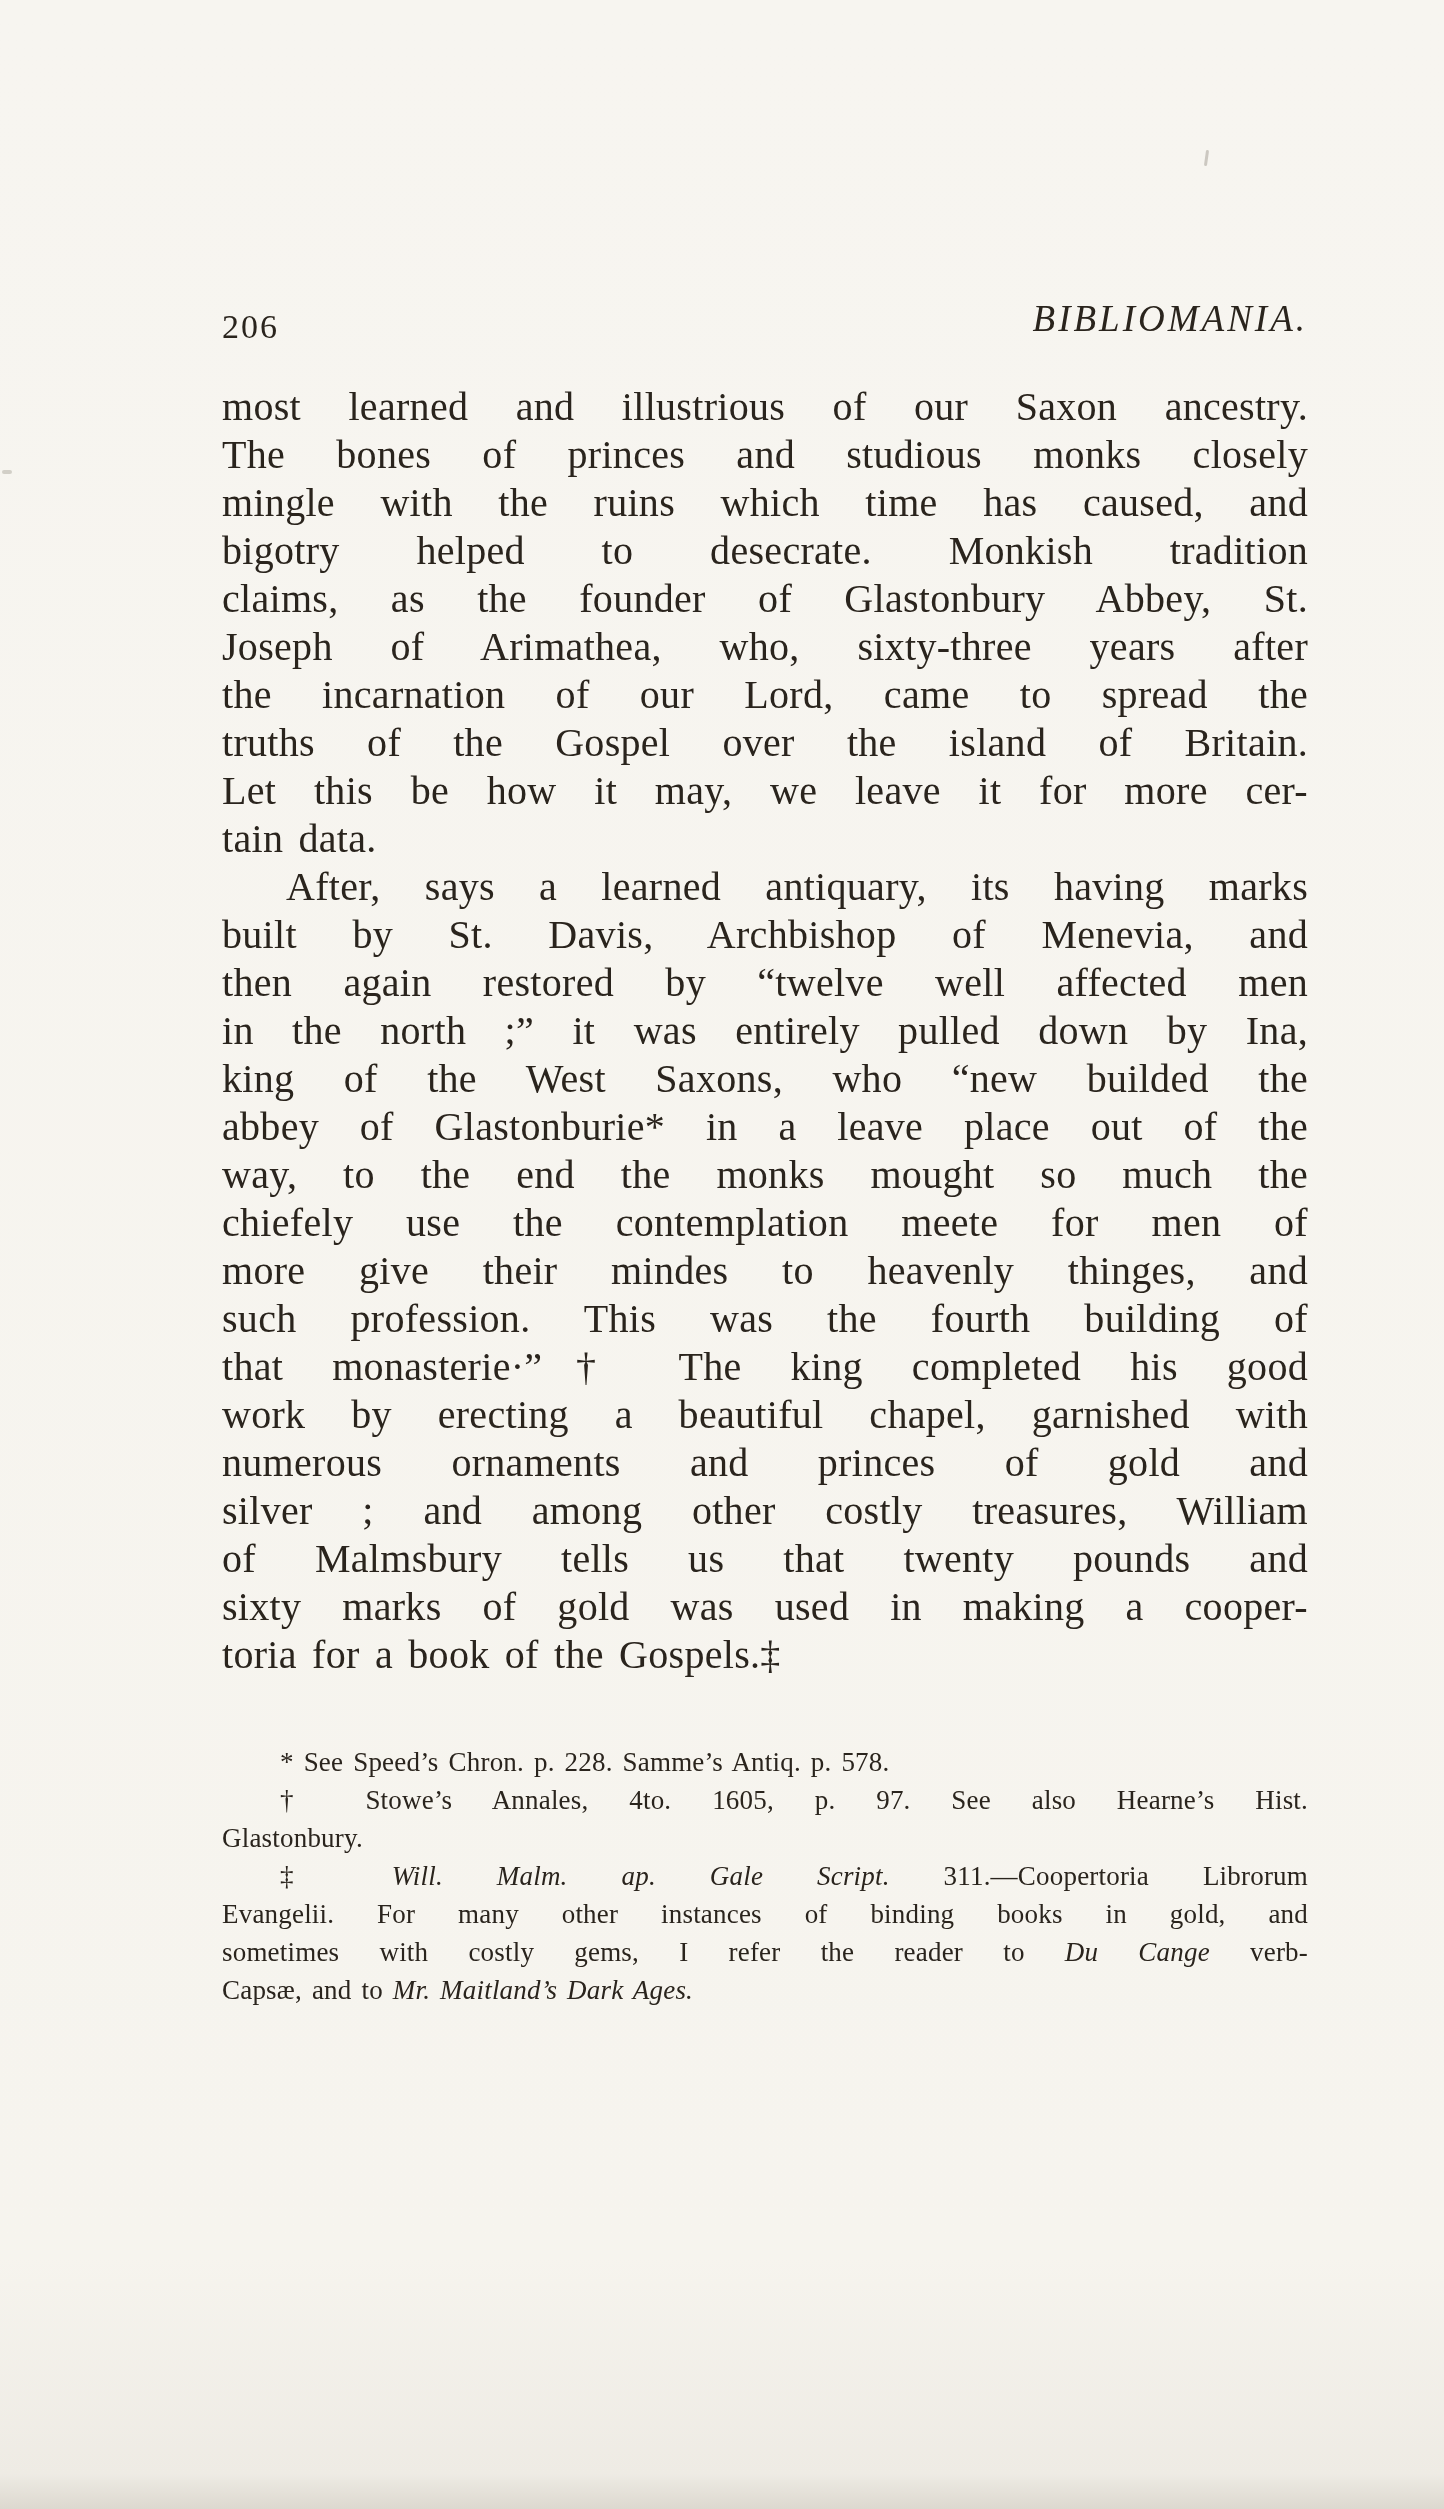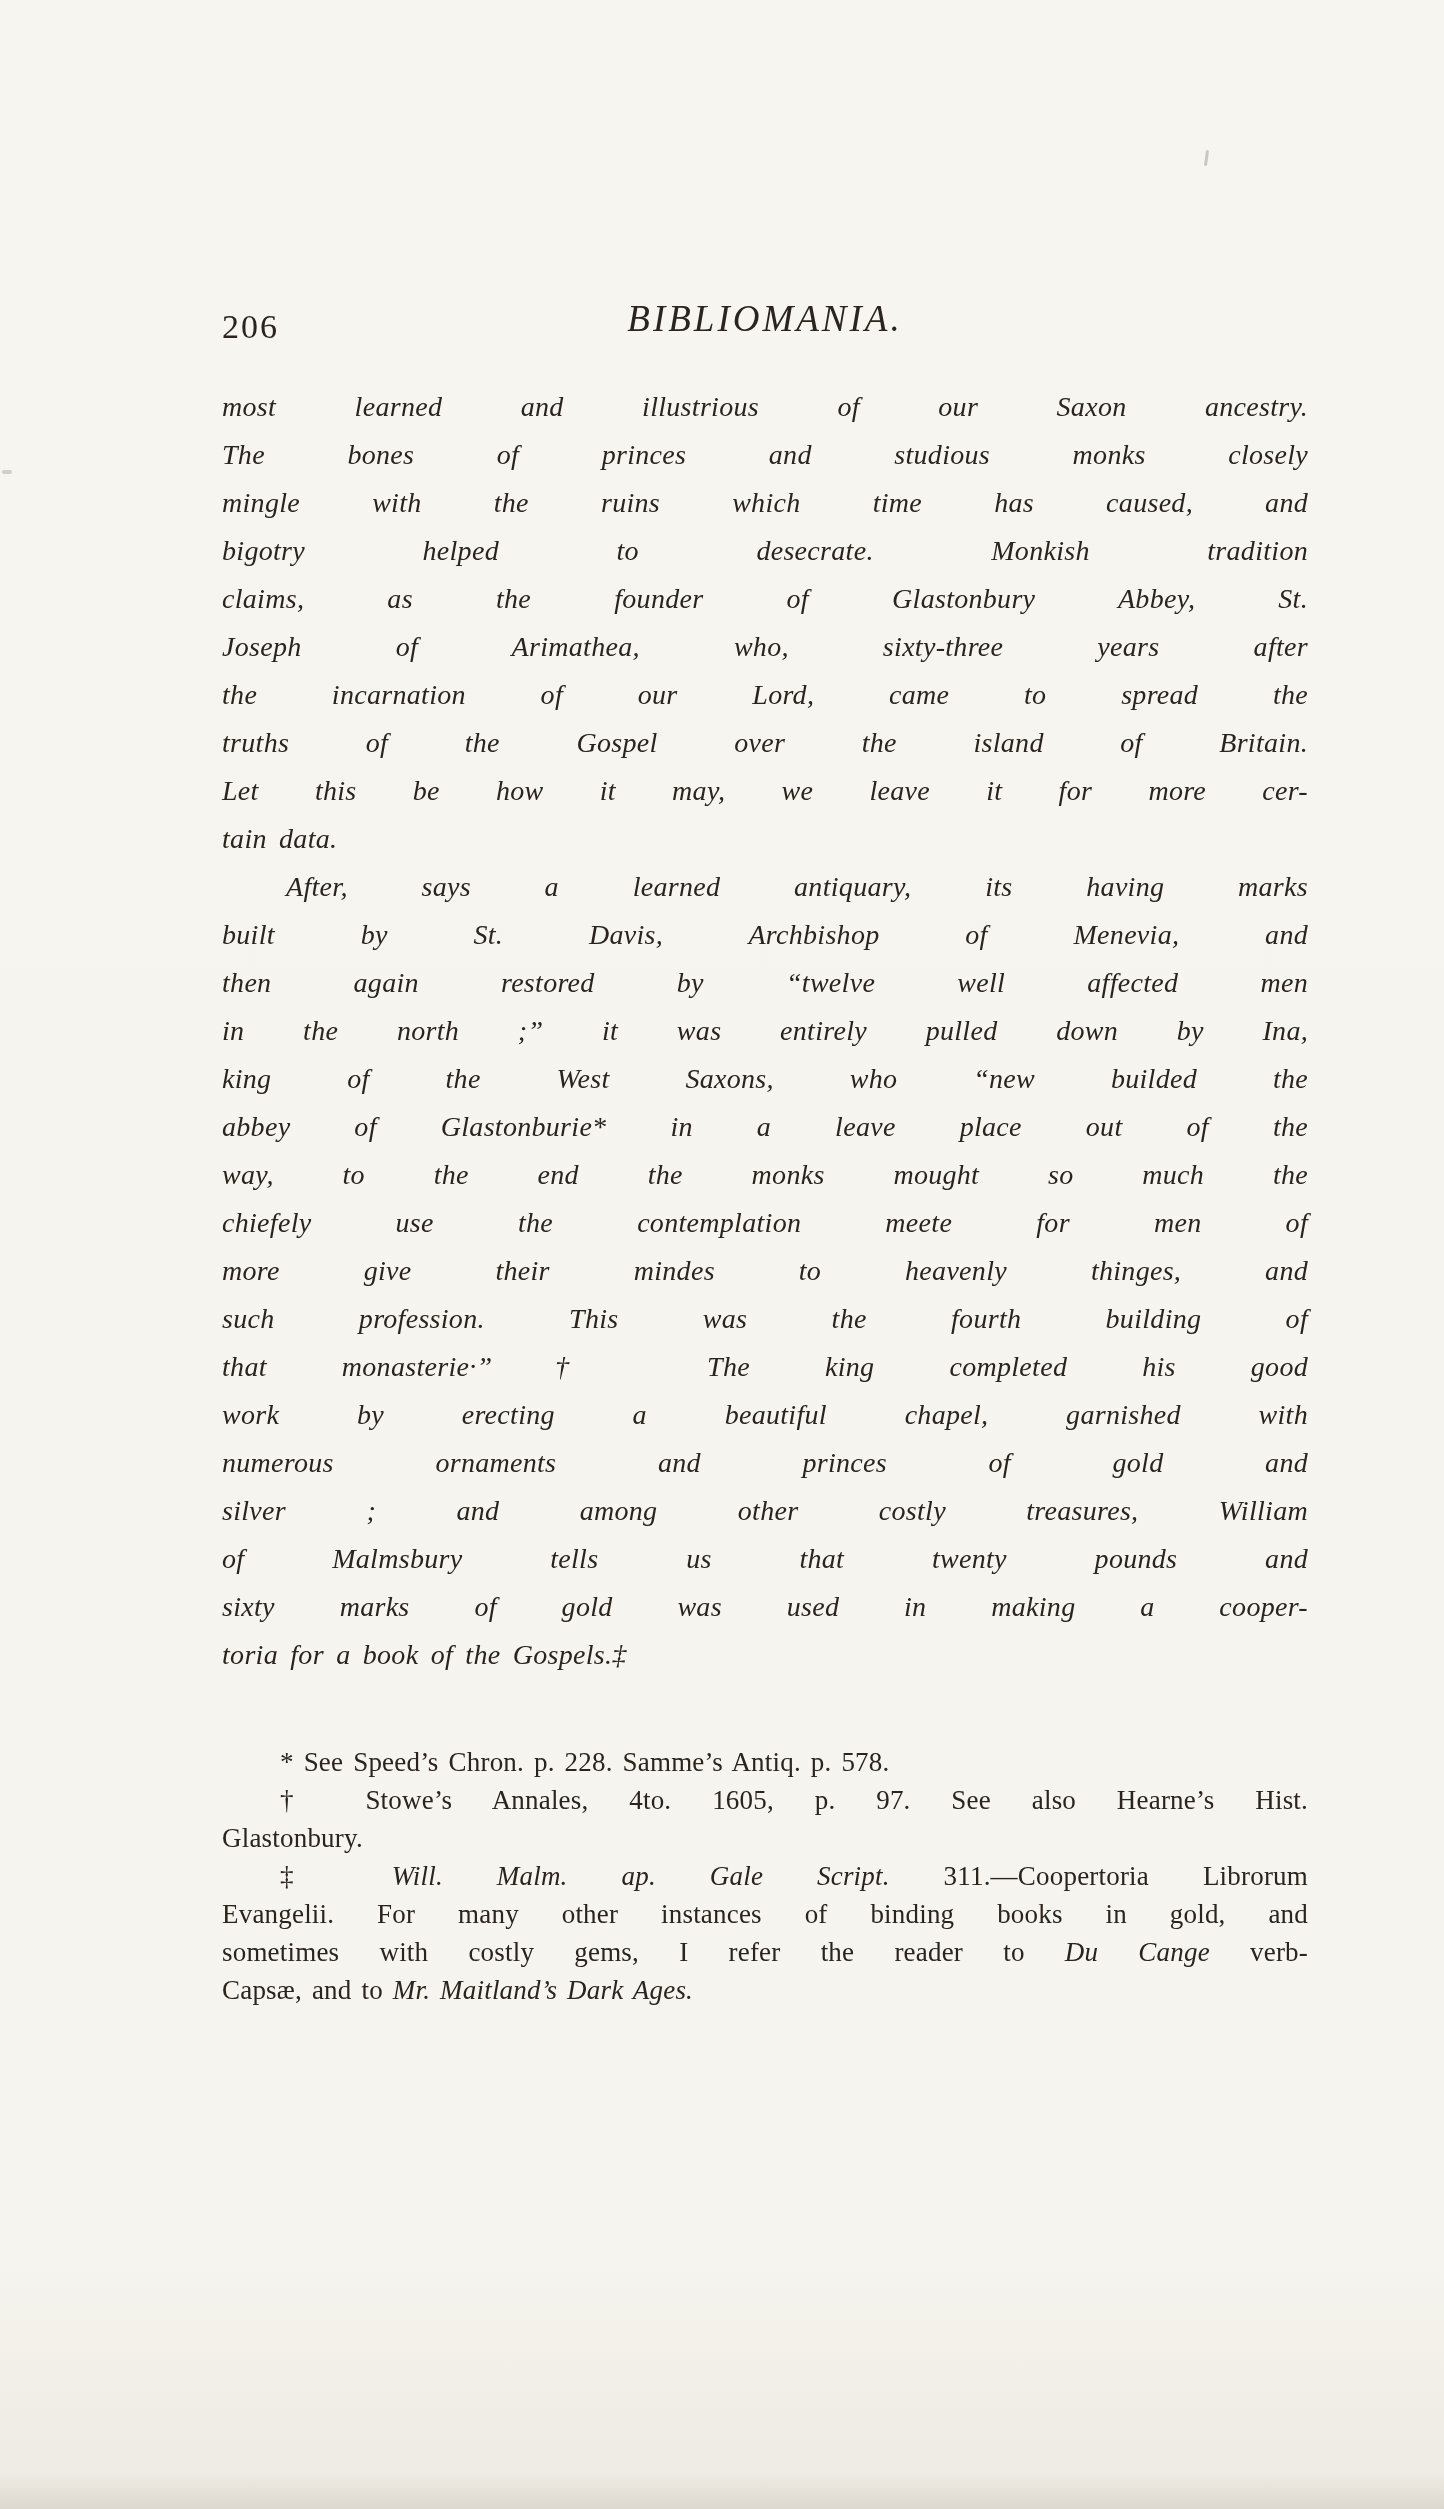--- a/index.html
+++ b/index.html
@@ -25,36 +25,35 @@
   }
   .page-num {
     position: absolute;
     left: 0;
     top: 11px;
     font-size: 34px;
     letter-spacing: 2px;
   }
   .running-head {
     display: block;
-    text-align: center;
+    text-align: right;
     font-style: italic;
     font-size: 37px;
     letter-spacing: 3px;
   }
 
   .body-text {
     position: absolute;
     top: 383px;
     left: 222px;
     width: 1086px;
-    font-size: 28px;
+    font-size: 40px;
     line-height: 48px;
     letter-spacing: 0.3px;
     word-spacing: 5px;
-    font-style: italic;
   }
   .line {
     text-align: justify;
     text-align-last: justify;
   }
   .line.last { text-align-last: left; }
   .indent { text-indent: 64px; }
 
   .footnotes {
     position: absolute;

